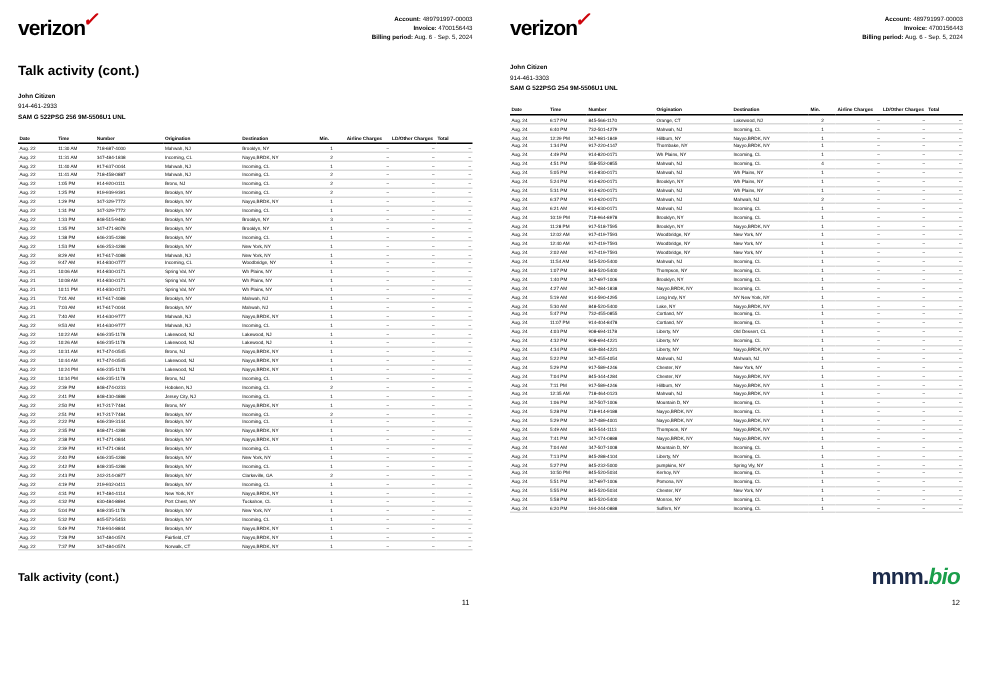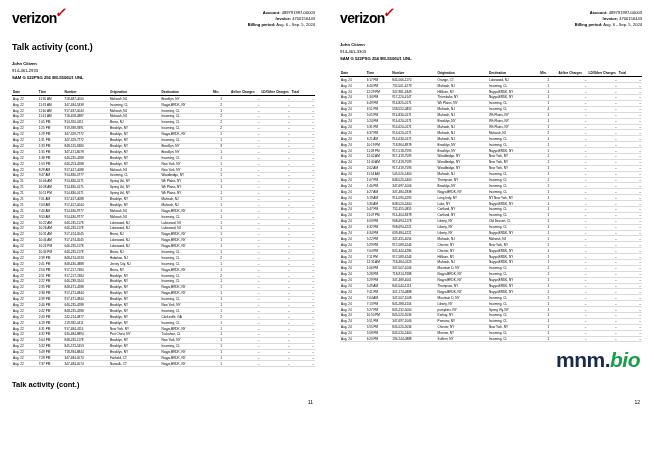--- a/index.html
+++ b/index.html
@@ -122,22 +122,22 @@
   .pageno {
     position: absolute;
     right: 14px;
     bottom: 10px;
     font-size: 5px;
     color: #000;
   }
   .brand {
     position: absolute;
     right: 14px;
-    bottom: 43px;
-    font-size: 21px;
+    bottom: 22px;
+    font-size: 15px;
     font-weight: bold;
     letter-spacing: -0.5px;
   }
   .brand .mnm { color: #1b2a4a; }
   .brand .dot { color: #1b2a4a; }
   .brand .bio { color: #1b9e4b; font-style: italic; }
 </style>
 </head>
 <body>
 

